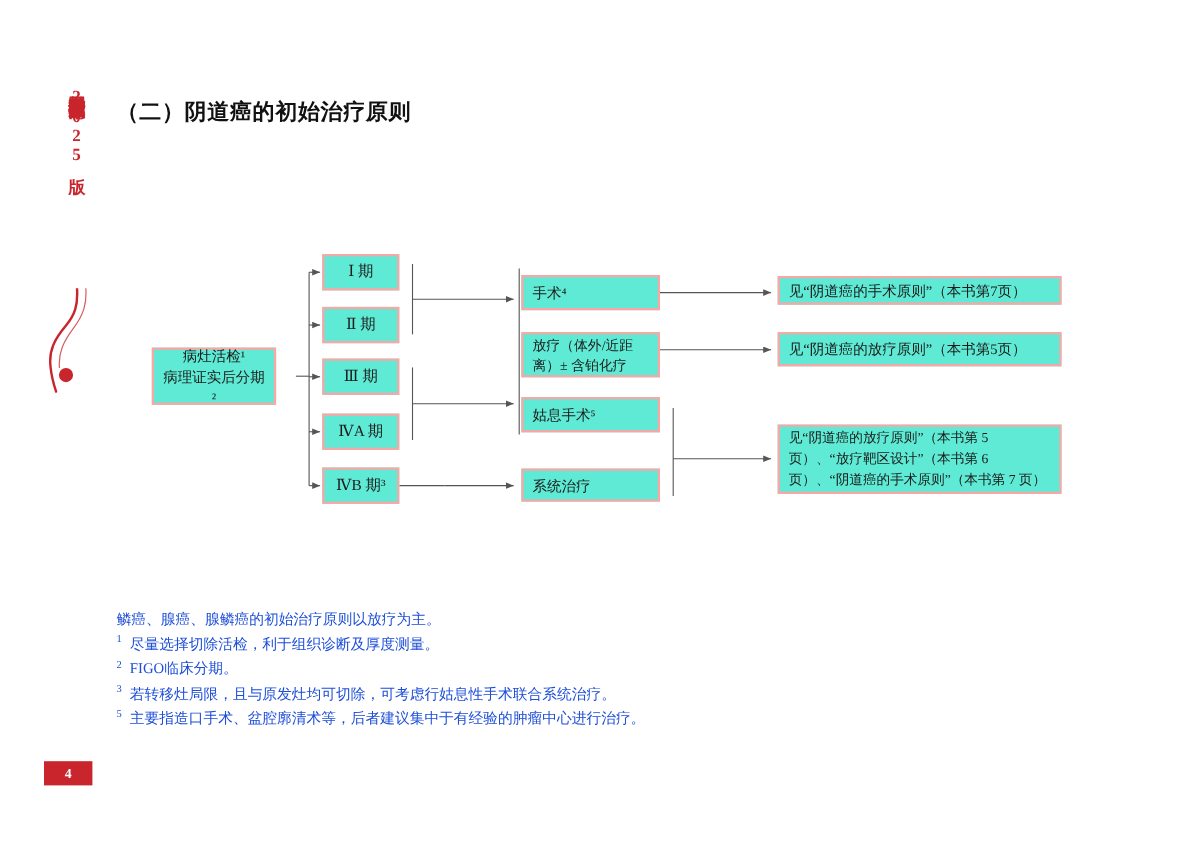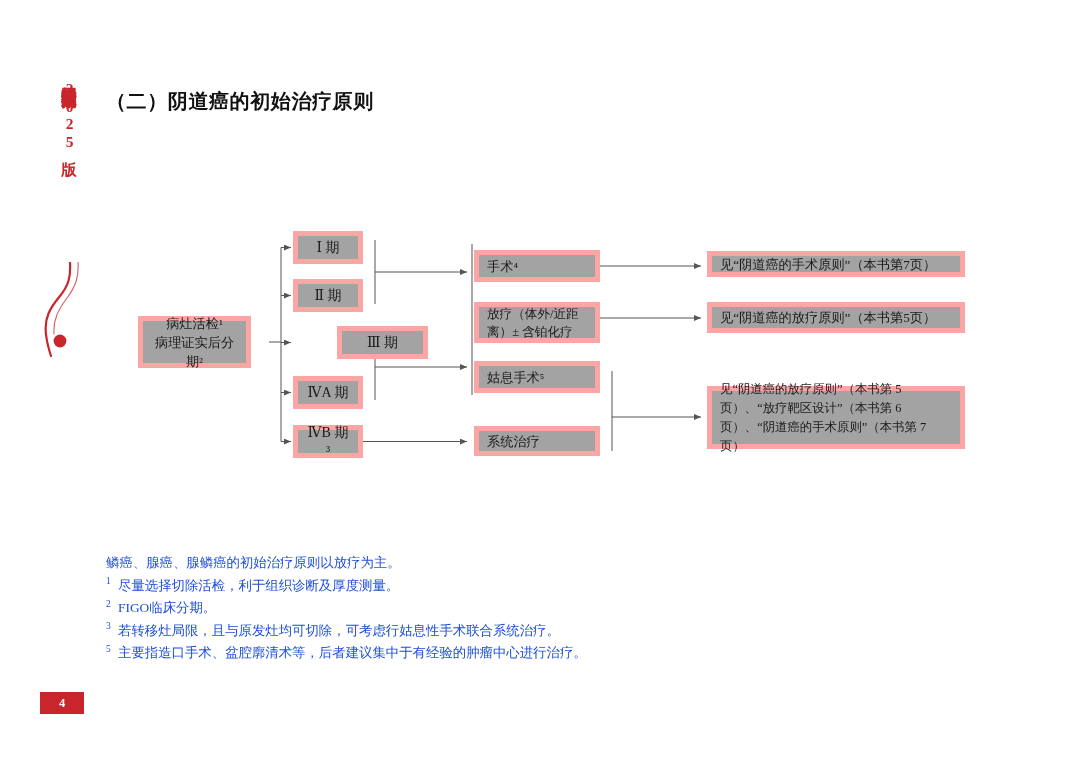--- a/index.html
+++ b/index.html
@@ -66,43 +66,43 @@
     top: 0;
     width: 1080px;
     height: 768px;
     pointer-events: none;
   }
   .chart svg { display: block; }
 
   .node {
     position: absolute;
     box-sizing: border-box;
-    border: 5px solid #fca5a5;
-    background: #a3a3a3;
+    border: 2px solid #fca5a5;
+    background: #5eead4;
     font-family: "Liberation Serif", "DejaVu Serif", serif;
     font-size: 13.2px;
     line-height: 19px;
     color: #1a1a1a;
     display: flex;
     align-items: center;
     padding: 2px 8px;
     white-space: pre-line;
   }
   .node.center { justify-content: center; text-align: center; }
   .node.stage {
     justify-content: center;
     text-align: center;
     font-size: 14px;
   }
 
   
   #node-biopsy      { left:138px; top:316px; width:113px; height:52px; }
   #node-stage-1     { left:293px; top:231px; width: 70px; height:33px; }
   #node-stage-2     { left:293px; top:279px; width: 70px; height:33px; }
-  #node-stage-3     { left:293px; top:326px; width: 91px; height:33px;margin-left:44px; }
+  #node-stage-3     { left:293px; top:326px; width: 70px; height:33px; }
   #node-stage-4a    { left:293px; top:376px; width: 70px; height:33px; }
   #node-stage-4b    { left:293px; top:425px; width: 70px; height:33px; }
 
   #node-surgery     { left:474px; top:250px; width:126px; height:32px; }
   #node-radio       { left:474px; top:302px; width:126px; height:41px; font-size:12.6px; line-height:18px; }
   #node-palliative  { left:474px; top:361px; width:126px; height:32px; }
   #node-systemic    { left:474px; top:426px; width:126px; height:30px; }
 
   #node-ref-surgery { left:707px; top:251px; width:258px; height:26px; }
   #node-ref-radio   { left:707px; top:302px; width:258px; height:31px; }

